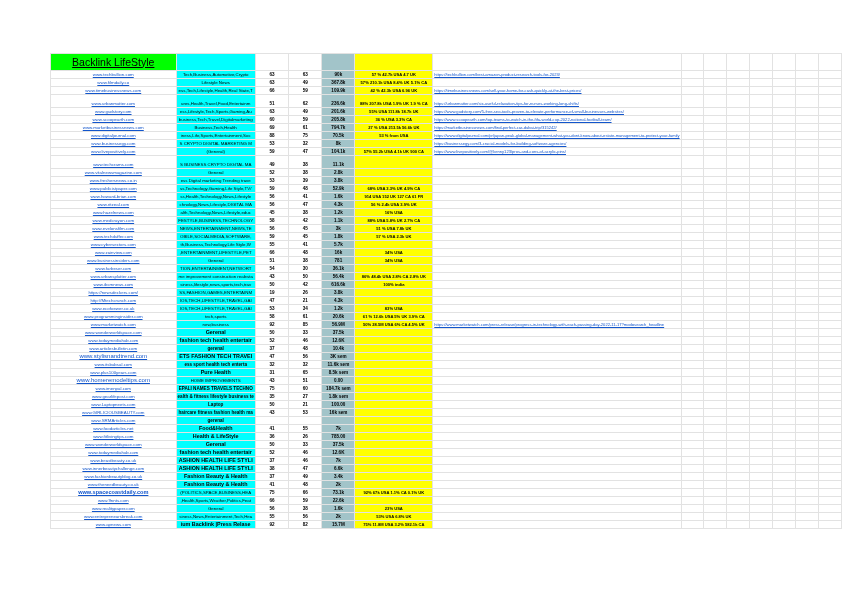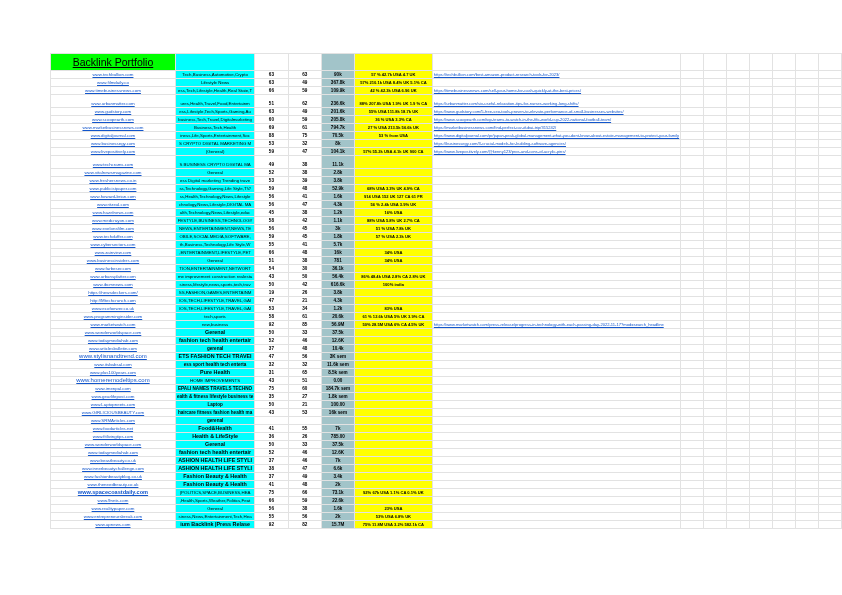--- a/index.html
+++ b/index.html
@@ -24,21 +24,21 @@
   .bigurl { font-size: 6px !important; }
   .boldurl { font-weight: bold; font-size: 5.6px !important; }
 </style>
 </head>
 <body>
 
 <div class="sheet">
   <table>
     <tbody id="tbody">
       <tr class="title">
-        <td class="url title-cell">Backlink Portfolio</td>
+        <td class="url title-cell">Backlink LifeStyle</td>
         <td class="cat"></td>
         <td class="num"></td>
         <td class="num"></td>
         <td class="traf"></td>
         <td class="geo"></td>
         <td class="link"></td>
         <td class="blank"></td>
         <td class="blank"></td>
         <td class="blank"></td>
         <td class="blank"></td>

